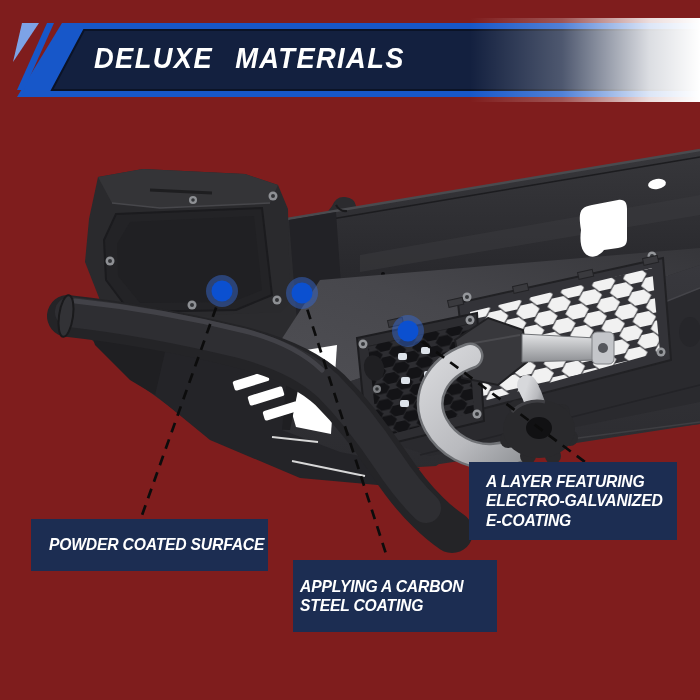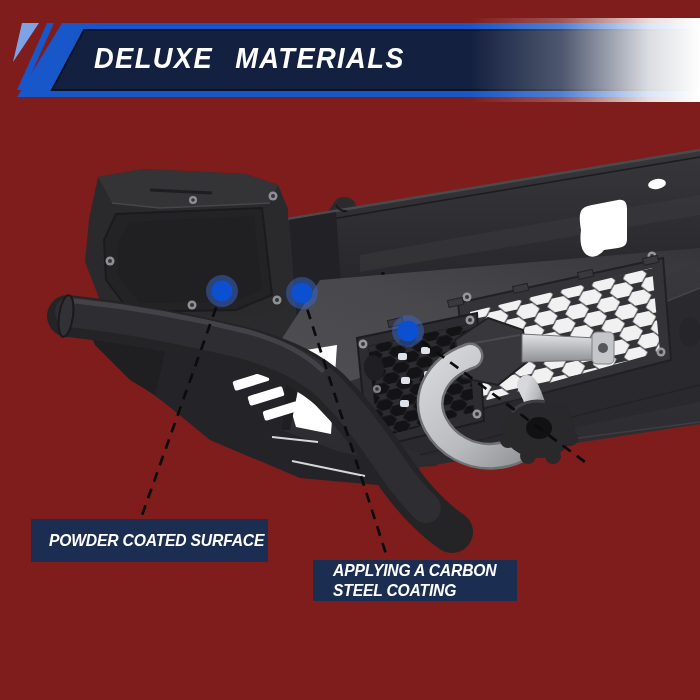--- a/index.html
+++ b/index.html
@@ -8,22 +8,22 @@
   #gfx{position:absolute;left:0;top:0;width:700px;height:700px;}
   .hdr-title{position:absolute;left:94px;top:42px;width:560px;
     font-size:29px;font-weight:bold;font-style:italic;color:#ffffff;
     letter-spacing:1.5px;word-spacing:14px;white-space:nowrap;
     transform:scaleX(.94);transform-origin:left center;}
   .callout{position:absolute;background:var(--label_navy);color:#fff;
     font-weight:bold;font-style:italic;display:flex;flex-direction:column;
     justify-content:center;box-sizing:border-box;}
   .callout span{display:block;white-space:nowrap;font-size:16.5px;line-height:19.5px;
     letter-spacing:-0.2px;transform:scaleX(.95);transform-origin:left center;}
-  #callout-powder{left:31px;top:519px;width:237px;height:43px;padding-left:18px;}
-  #callout-carbon{left:293px;top:560px;width:204px;height:41px;padding-left:20px;margin-left:20px;}
+  #callout-powder{left:31px;top:519px;width:237px;height:52px;padding-left:18px;}
+  #callout-carbon{left:293px;top:560px;width:204px;height:72px;padding-left:7px;}
   #callout-egalv{left:469px;top:462px;width:208px;height:78px;padding-left:17px;}
 </style>
 </head>
 <body>
 
 <div id="stage">
 
 <svg id="gfx" viewBox="0 0 700 700">
   <defs>
     <linearGradient id="gWall" x1="0" y1="0" x2="0" y2="1">
@@ -265,14 +265,19 @@
 
 <div class="callout" id="callout-powder">
   <span>POWDER COATED SURFACE</span>
 </div>
 
 <div class="callout" id="callout-carbon">
   <span>APPLYING A CARBON</span>
   <span>STEEL COATING</span>
 </div>
 
+<div class="callout" id="callout-egalv">
+  <span>A LAYER FEATURING</span>
+  <span>ELECTRO-GALVANIZED</span>
+  <span>E-COATING</span>
+</div>
 
 </div>
 
 </body></html>

